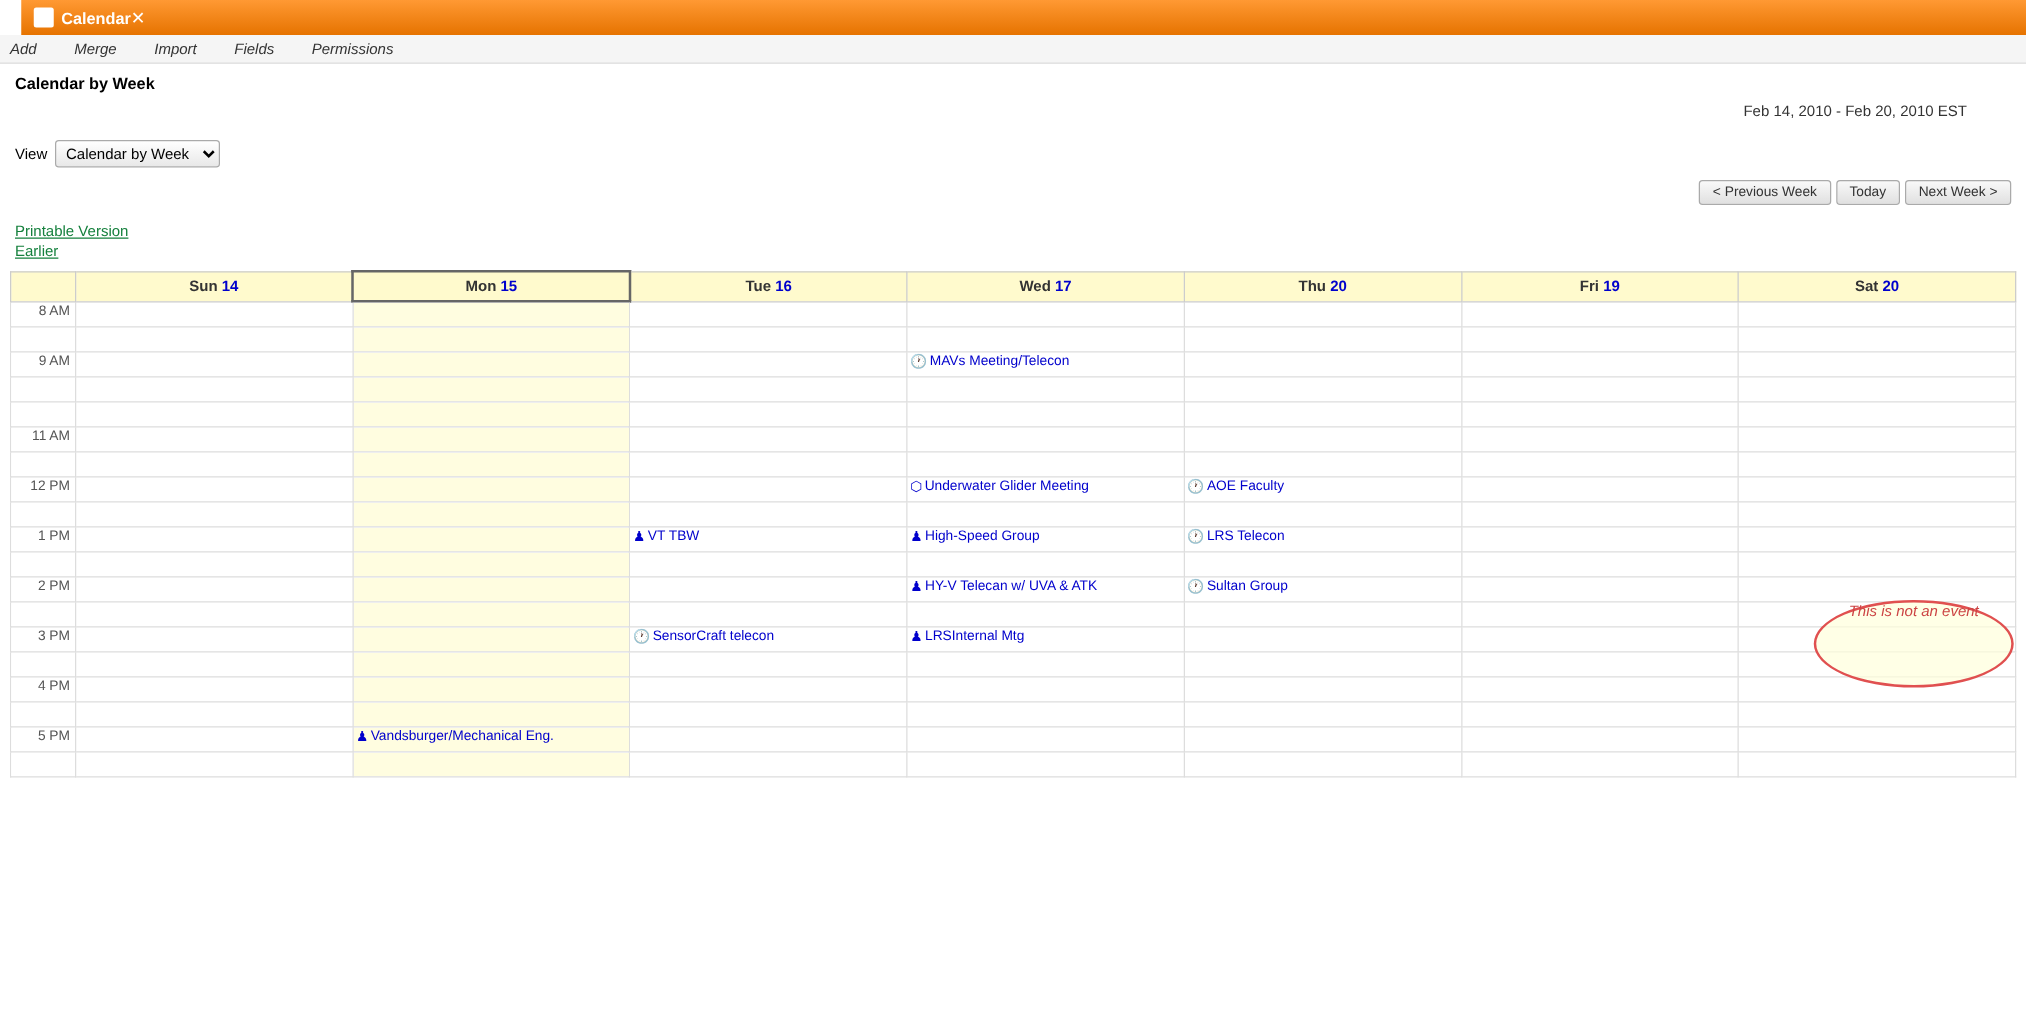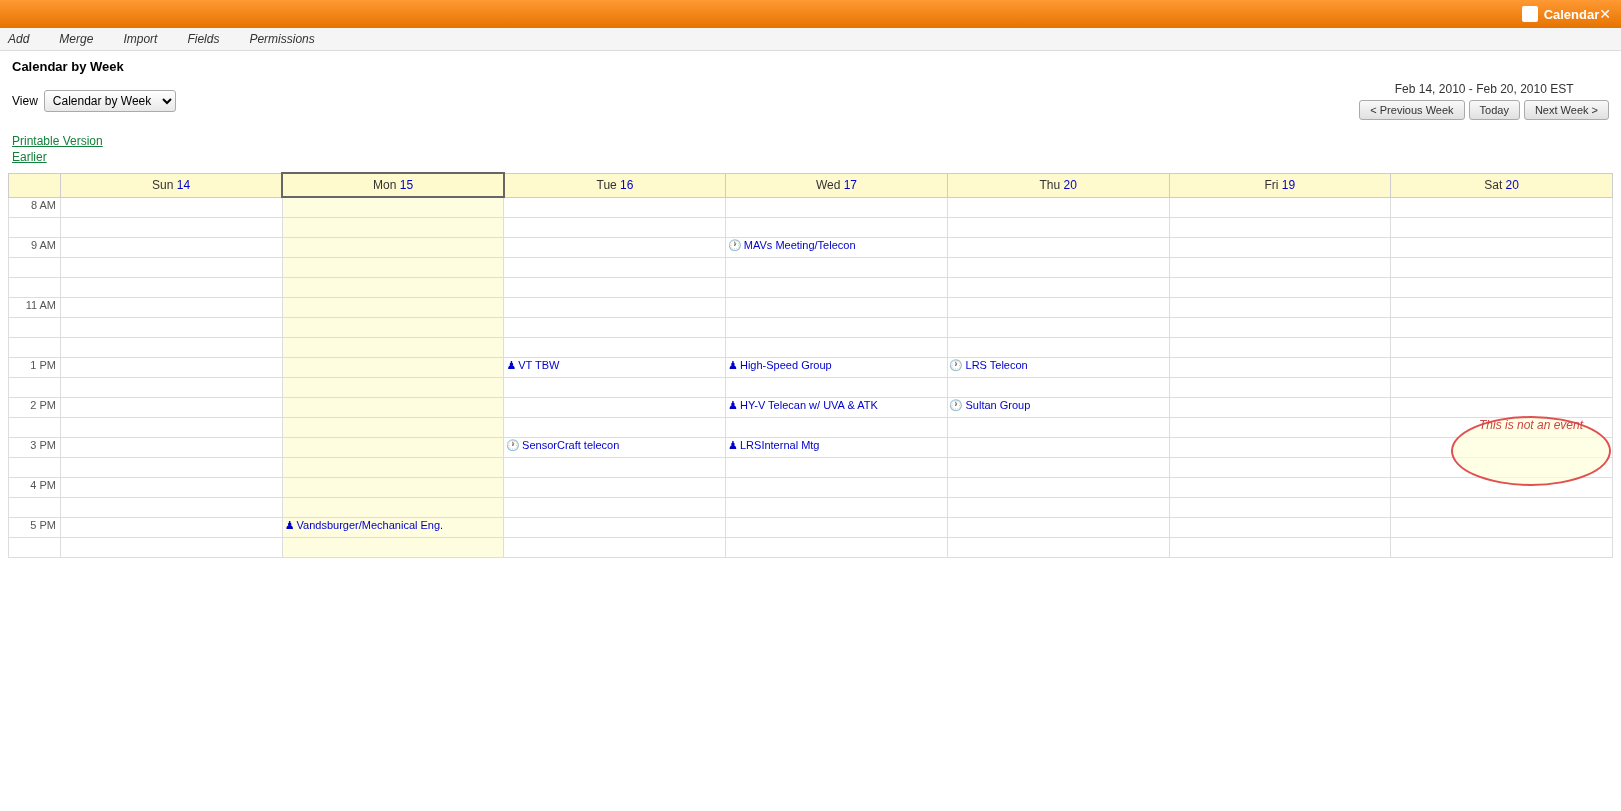--- a/index.html
+++ b/index.html
@@ -5,22 +5,23 @@
     * { box-sizing: border-box; margin: 0; padding: 0; }
     body { font-family: Arial, Helvetica, sans-serif; font-size: 12px; background: #fff; }
 
     
     #title-bar {
       background: linear-gradient(to bottom, #ff9933, #e67300);
       color: white;
       padding: 5px 10px;
       display: flex;
       align-items: center;
-      justify-content: flex-end;
+      justify-content: flex-start;
       height: 28px;
+      margin-left: 17px;
     }
     #title-bar .title { font-weight: bold; font-size: 13px; display: flex; align-items: center; gap: 6px; }
 
     
     #menu-bar {
       background: #f5f5f5;
       padding: 4px 8px;
       display: flex;
       gap: 30px;
       border-bottom: 1px solid #ddd;
@@ -52,20 +53,21 @@
     .date-range { font-size: 12px; color: #333; margin-bottom: 4px; text-align: right; }
     .nav-buttons { display: flex; gap: 4px; justify-content: flex-end; }
     .nav-btn {
       font-size: 11px;
       padding: 3px 10px;
       border: 1px solid #aaa;
       border-radius: 3px;
       background: linear-gradient(to bottom, #f9f9f9, #e0e0e0);
       cursor: pointer;
       color: #333;
+      margin-top: 44px;
     }
 
     
     #links-section {
       padding: 4px 12px 6px 12px;
     }
     #links-section a { color: #15803d; font-size: 12px; text-decoration: underline; cursor: pointer; display: block; margin-bottom: 2px; }
 
     
     #calendar-wrap { padding: 0 8px 8px 8px; }
@@ -74,21 +76,21 @@
       width: 100%;
       border-collapse: collapse;
       table-layout: fixed;
     }
 
     .cal-table th {
       background: #fffacd;
       border: 1px solid #ccc;
       text-align: center;
       font-size: 12px;
-      font-weight: normal;
+      font-weight: bold;
       padding: 4px 12px;
       color: #333;
     }
     .cal-table th.today-col {
       background: #fffacd;
       border: 2px solid #666;
     }
     .cal-table th a { color: #00c; text-decoration: none; }
 
     .time-col { width: 52px; }
@@ -299,20 +301,40 @@
         <tr class="tr-half">
           <td class="time-cell"></td>
           <td class="half-hour"></td>
           <td class="today-col half-hour"></td>
           <td class="half-hour"></td>
           <td class="half-hour"></td>
           <td class="half-hour"></td>
           <td class="half-hour"></td>
           <td class="half-hour"></td>
         </tr>
+        <tr class="tr-hour">
+          <td class="time-cell hour-label">12 PM</td>
+          <td class="on-hour"></td>
+          <td class="today-col on-hour"></td>
+          <td class="on-hour"></td>
+          <td class="on-hour">
+            <a class="event-link" href="#">
+              <span class="event-icon">⬡</span>
+              <span>Underwater Glider Meeting</span>
+            </a>
+          </td>
+          <td class="on-hour">
+            <a class="event-link" href="#">
+              <span class="event-icon">🕐</span>
+              <span>AOE Faculty</span>
+            </a>
+          </td>
+          <td class="on-hour"></td>
+          <td class="on-hour"></td>
+        </tr>
         <tr class="tr-half">
           <td class="time-cell"></td>
           <td class="half-hour"></td>
           <td class="today-col half-hour"></td>
           <td class="half-hour"></td>
           <td class="half-hour"></td>
           <td class="half-hour"></td>
           <td class="half-hour"></td>
           <td class="half-hour"></td>
         </tr>

